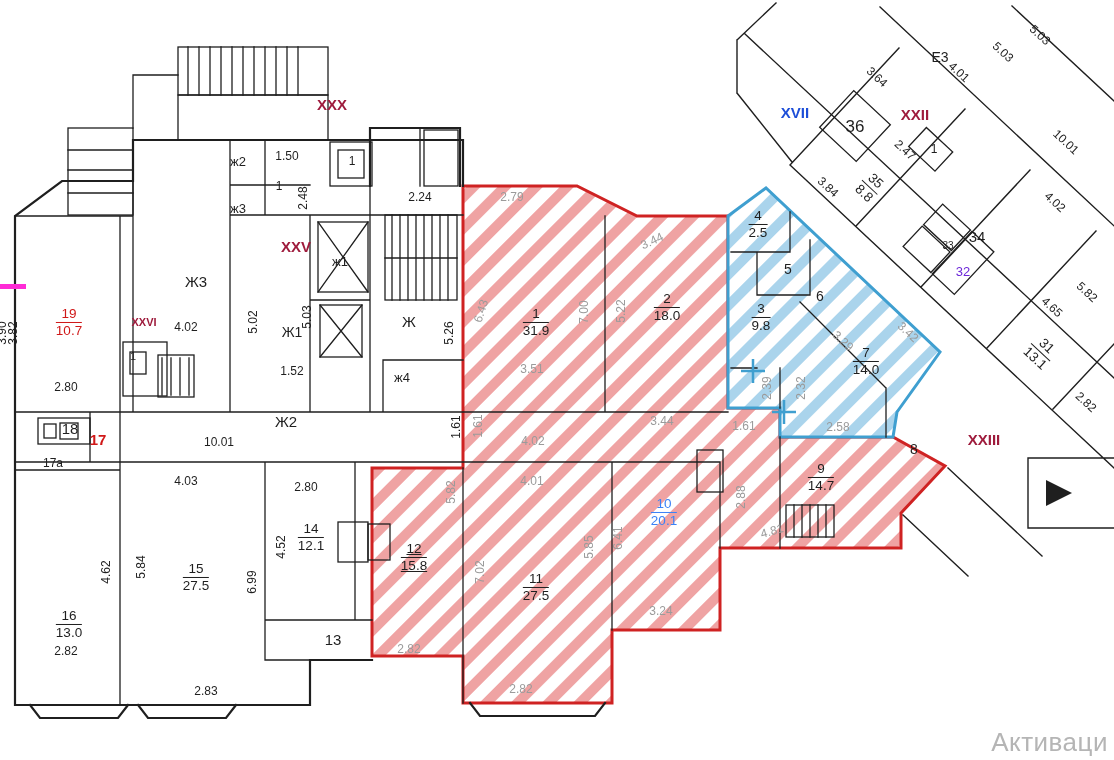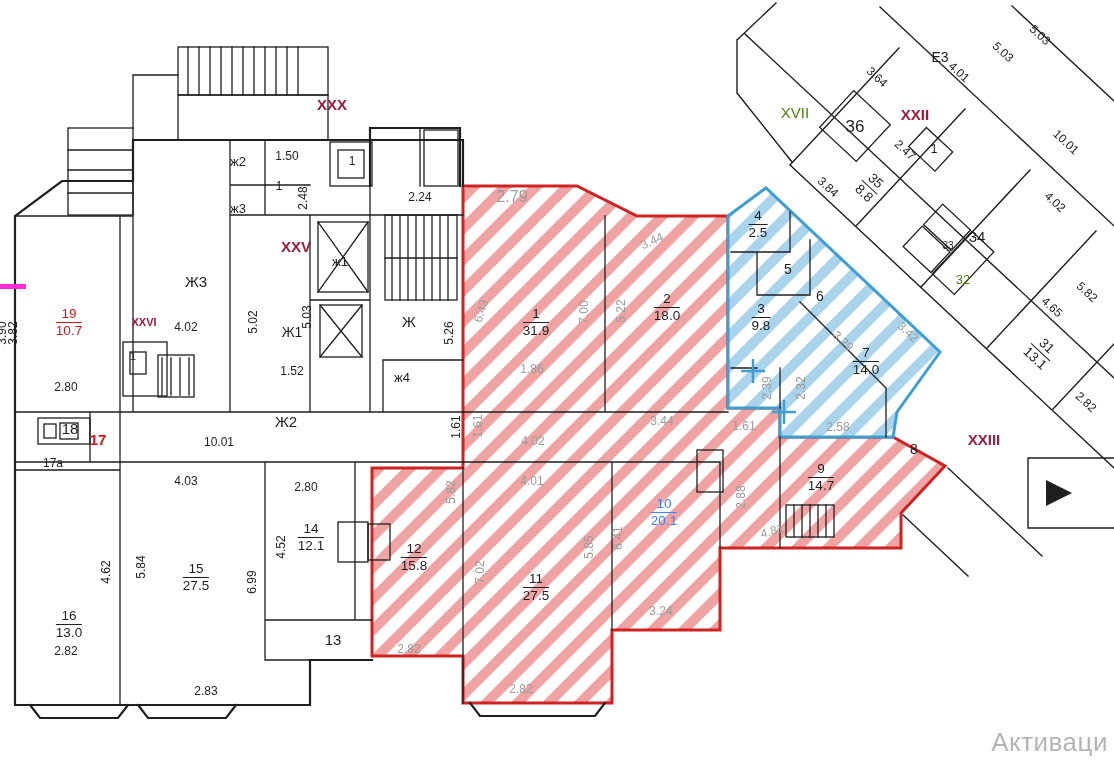--- a/index.html
+++ b/index.html
@@ -134,41 +134,41 @@
 
     <rect x="0" y="284" width="26" height="5" style="fill:var(--magenta,#ff2bd6)"></rect>
   </svg>
 
   <div id="label-layer">
       <div class="lbl" style="left: 332px; top: 104px; font-size: 15px; color: rgb(158, 27, 60); font-weight: bold; transform: translate(-50%, -50%) rotate(0deg);">XXX</div>
       <div class="lbl" style="left: 296px; top: 246px; font-size: 15px; color: rgb(158, 27, 60); font-weight: bold; transform: translate(-50%, -50%) rotate(0deg);">XXV</div>
       <div class="lbl" style="left: 144px; top: 322px; font-size: 11px; color: rgb(158, 27, 60); font-weight: bold; transform: translate(-50%, -50%) rotate(0deg);">XXVI</div>
       <div class="lbl" style="left: 915px; top: 114px; font-size: 15px; color: rgb(158, 27, 60); font-weight: bold; transform: translate(-50%, -50%) rotate(0deg);">XXII</div>
       <div class="lbl" style="left: 984px; top: 439px; font-size: 15px; color: rgb(158, 27, 60); font-weight: bold; transform: translate(-50%, -50%) rotate(0deg);">XXIII</div>
-      <div class="lbl" style="left: 795px; top: 112px; font-size: 15px; color: #4d7c0f; font-weight: normal; transform: translate(-50%, -50%) rotate(0deg);">XVII</div>
+      <div class="lbl" style="left: 795px; top: 112px; font-size: 15px; color: #1d4ed8; font-weight: bold; transform: translate(-50%, -50%) rotate(0deg);">XVII</div>
       <div class="lbl" style="left: 196px; top: 281px; font-size: 15px; color: rgb(31, 31, 31); transform: translate(-50%, -50%) rotate(0deg);">Ж3</div>
       <div class="lbl" style="left: 286px; top: 421px; font-size: 15px; color: rgb(31, 31, 31); transform: translate(-50%, -50%) rotate(0deg);">Ж2</div>
       <div class="lbl" style="left: 292px; top: 332px; font-size: 14px; color: rgb(31, 31, 31); transform: translate(-50%, -50%) rotate(0deg);">Ж1</div>
       <div class="lbl" style="left: 409px; top: 321px; font-size: 15px; color: rgb(31, 31, 31); transform: translate(-50%, -50%) rotate(0deg);">Ж</div>
       <div class="lbl" style="left: 340px; top: 261px; font-size: 13px; color: rgb(31, 31, 31); transform: translate(-50%, -50%) rotate(0deg);">ж1</div>
       <div class="lbl" style="left: 238px; top: 161px; font-size: 13px; color: rgb(31, 31, 31); transform: translate(-50%, -50%) rotate(0deg);">ж2</div>
       <div class="lbl" style="left: 238px; top: 208px; font-size: 13px; color: rgb(31, 31, 31); transform: translate(-50%, -50%) rotate(0deg);">ж3</div>
       <div class="lbl" style="left: 402px; top: 377px; font-size: 13px; color: rgb(31, 31, 31); transform: translate(-50%, -50%) rotate(0deg);">ж4</div>
       <div class="lbl" style="left: 279px; top: 186px; font-size: 12px; color: rgb(31, 31, 31); transform: translate(-50%, -50%) rotate(0deg);">1</div>
       <div class="lbl" style="left: 352px; top: 161px; font-size: 12px; color: rgb(31, 31, 31); transform: translate(-50%, -50%) rotate(0deg);">1</div>
       <div class="lbl" style="left: 133px; top: 356px; font-size: 11px; color: rgb(31, 31, 31); transform: translate(-50%, -50%) rotate(0deg);">1</div>
       <div class="lbl" style="left: 934px; top: 149px; font-size: 12px; color: rgb(31, 31, 31); transform: translate(-50%, -50%) rotate(0deg);">1</div>
       <div class="lbl" style="left: 788px; top: 269px; font-size: 14px; color: rgb(31, 31, 31); transform: translate(-50%, -50%) rotate(0deg);">5</div>
       <div class="lbl" style="left: 820px; top: 296px; font-size: 14px; color: rgb(31, 31, 31); transform: translate(-50%, -50%) rotate(0deg);">6</div>
       <div class="lbl" style="left: 914px; top: 449px; font-size: 14px; color: rgb(31, 31, 31); transform: translate(-50%, -50%) rotate(0deg);">8</div>
       <div class="lbl" style="left: 333px; top: 639px; font-size: 15px; color: rgb(31, 31, 31); transform: translate(-50%, -50%) rotate(0deg);">13</div>
       <div class="lbl" style="left: 855px; top: 126px; font-size: 17px; color: rgb(31, 31, 31); transform: translate(-50%, -50%) rotate(0deg);">36</div>
       <div class="lbl" style="left: 977px; top: 236px; font-size: 15px; color: rgb(31, 31, 31); transform: translate(-50%, -50%) rotate(0deg);">34</div>
       <div class="lbl" style="left: 948px; top: 246px; font-size: 10px; color: rgb(31, 31, 31); transform: translate(-50%, -50%) rotate(0deg);">33</div>
-      <div class="lbl" style="left: 963px; top: 271px; font-size: 13px; color: #4d7c0f; transform: translate(-50%, -50%) rotate(0deg); margin-top: 8px;">32</div>
+      <div class="lbl" style="left: 963px; top: 271px; font-size: 13px; color: #6d28d9; transform: translate(-50%, -50%) rotate(0deg);">32</div>
       <div class="lbl" style="left: 70px; top: 428px; font-size: 15px; color: rgb(31, 31, 31); transform: translate(-50%, -50%) rotate(0deg);">18</div>
       <div class="lbl" style="left: 53px; top: 463px; font-size: 12px; color: rgb(31, 31, 31); transform: translate(-50%, -50%) rotate(0deg);">17а</div>
       <div class="lbl" style="left: 98px; top: 439px; font-size: 15px; color: rgb(208, 24, 24); font-weight: bold; transform: translate(-50%, -50%) rotate(0deg);">17</div>
       <div class="lbl" style="left: 940px; top: 57px; font-size: 14px; color: rgb(31, 31, 31); transform: translate(-50%, -50%) rotate(0deg);">Е3</div>
       <div class="lbl" style="left: 287px; top: 156px; font-size: 12px; color: rgb(31, 31, 31); transform: translate(-50%, -50%) rotate(0deg);">1.50</div>
       <div class="lbl" style="left: 303px; top: 198px; font-size: 12px; color: rgb(31, 31, 31); transform: translate(-50%, -50%) rotate(-90deg);">2.48</div>
       <div class="lbl" style="left: 420px; top: 197px; font-size: 12px; color: rgb(31, 31, 31); transform: translate(-50%, -50%) rotate(0deg);">2.24</div>
       <div class="lbl" style="left: 307px; top: 317px; font-size: 12px; color: rgb(31, 31, 31); transform: translate(-50%, -50%) rotate(-90deg);">5.03</div>
       <div class="lbl" style="left: 253px; top: 322px; font-size: 12px; color: rgb(31, 31, 31); transform: translate(-50%, -50%) rotate(-90deg);">5.02</div>
       <div class="lbl" style="left: 449px; top: 333px; font-size: 12px; color: rgb(31, 31, 31); transform: translate(-50%, -50%) rotate(-90deg);">5.26</div>
@@ -191,26 +191,26 @@
       <div class="lbl" style="left: 959px; top: 72px; font-size: 12px; color: rgb(31, 31, 31); transform: translate(-50%, -50%) rotate(43deg);">4.01</div>
       <div class="lbl" style="left: 1003px; top: 52px; font-size: 12px; color: rgb(31, 31, 31); transform: translate(-50%, -50%) rotate(43deg);">5.03</div>
       <div class="lbl" style="left: 1040px; top: 35px; font-size: 12px; color: rgb(31, 31, 31); transform: translate(-50%, -50%) rotate(43deg);">5.03</div>
       <div class="lbl" style="left: 905px; top: 150px; font-size: 12px; color: rgb(31, 31, 31); transform: translate(-50%, -50%) rotate(43deg);">2.47</div>
       <div class="lbl" style="left: 828px; top: 187px; font-size: 12px; color: rgb(31, 31, 31); transform: translate(-50%, -50%) rotate(43deg);">3.84</div>
       <div class="lbl" style="left: 1066px; top: 142px; font-size: 12px; color: rgb(31, 31, 31); transform: translate(-50%, -50%) rotate(43deg);">10.01</div>
       <div class="lbl" style="left: 1055px; top: 202px; font-size: 12px; color: rgb(31, 31, 31); transform: translate(-50%, -50%) rotate(43deg);">4.02</div>
       <div class="lbl" style="left: 1087px; top: 292px; font-size: 12px; color: rgb(31, 31, 31); transform: translate(-50%, -50%) rotate(43deg);">5.82</div>
       <div class="lbl" style="left: 1052px; top: 307px; font-size: 12px; color: rgb(31, 31, 31); transform: translate(-50%, -50%) rotate(43deg);">4.65</div>
       <div class="lbl" style="left: 1086px; top: 402px; font-size: 12px; color: rgb(31, 31, 31); transform: translate(-50%, -50%) rotate(43deg);">2.82</div>
-      <div class="lbl" style="left: 512px; top: 197px; font-size: 16px; color: rgb(155, 155, 155); transform: translate(-50%, -50%) rotate(0deg);">2.79</div>
+      <div class="lbl" style="left: 512px; top: 197px; font-size: 12px; color: rgb(155, 155, 155); transform: translate(-50%, -50%) rotate(0deg);">2.79</div>
       <div class="lbl" style="left: 652px; top: 241px; font-size: 12px; color: rgb(155, 155, 155); transform: translate(-50%, -50%) rotate(-25deg);">3.44</div>
       <div class="lbl" style="left: 481px; top: 311px; font-size: 12px; color: rgb(155, 155, 155); transform: translate(-50%, -50%) rotate(-72deg);">6.43</div>
       <div class="lbl" style="left: 584px; top: 312px; font-size: 12px; color: rgb(155, 155, 155); transform: translate(-50%, -50%) rotate(-90deg);">7.00</div>
       <div class="lbl" style="left: 621px; top: 311px; font-size: 12px; color: rgb(155, 155, 155); transform: translate(-50%, -50%) rotate(-90deg);">5.22</div>
-      <div class="lbl" style="left: 532px; top: 369px; font-size: 12px; color: rgb(155, 155, 155); transform: translate(-50%, -50%) rotate(0deg);">1.86</div>
+      <div class="lbl" style="left: 532px; top: 369px; font-size: 12px; color: rgb(155, 155, 155); transform: translate(-50%, -50%) rotate(0deg);">3.51</div>
       <div class="lbl" style="left: 533px; top: 441px; font-size: 12px; color: rgb(155, 155, 155); transform: translate(-50%, -50%) rotate(0deg);">4.02</div>
       <div class="lbl" style="left: 478px; top: 426px; font-size: 12px; color: rgb(155, 155, 155); transform: translate(-50%, -50%) rotate(-90deg);">1.61</div>
       <div class="lbl" style="left: 662px; top: 421px; font-size: 12px; color: rgb(155, 155, 155); transform: translate(-50%, -50%) rotate(0deg);">3.44</div>
       <div class="lbl" style="left: 744px; top: 426px; font-size: 12px; color: rgb(155, 155, 155); transform: translate(-50%, -50%) rotate(0deg);">1.61</div>
       <div class="lbl" style="left: 532px; top: 481px; font-size: 12px; color: rgb(155, 155, 155); transform: translate(-50%, -50%) rotate(0deg);">4.01</div>
       <div class="lbl" style="left: 451px; top: 492px; font-size: 12px; color: rgb(155, 155, 155); transform: translate(-50%, -50%) rotate(-90deg);">5.82</div>
       <div class="lbl" style="left: 480px; top: 572px; font-size: 12px; color: rgb(155, 155, 155); transform: translate(-50%, -50%) rotate(-90deg);">7.02</div>
       <div class="lbl" style="left: 589px; top: 547px; font-size: 12px; color: rgb(155, 155, 155); transform: translate(-50%, -50%) rotate(-90deg);">5.85</div>
       <div class="lbl" style="left: 618px; top: 538px; font-size: 12px; color: rgb(155, 155, 155); transform: translate(-50%, -50%) rotate(-90deg);">6.41</div>
       <div class="lbl" style="left: 661px; top: 611px; font-size: 12px; color: rgb(155, 155, 155); transform: translate(-50%, -50%) rotate(0deg);">3.24</div>
@@ -248,21 +248,21 @@
         <div class="bot">14.7</div>
       </div>
       <div class="frac" style="left: 664px; top: 512px; color: #3b82f6; transform: translate(-50%, -50%) rotate(0deg);">
         <div class="top">10</div>
         <div class="bot">20.1</div>
       </div>
       <div class="frac" style="left: 536px; top: 587px; color: rgb(31, 31, 31); transform: translate(-50%, -50%) rotate(0deg);">
         <div class="top">11</div>
         <div class="bot">27.5</div>
       </div>
-      <div class="frac" style="left: 414px; top: 557px; color: rgb(31, 31, 31); transform: translate(-50%, -50%) rotate(0deg);">
+      <div class="frac" style="left: 414px; top: 557px; color: rgb(31, 31, 31); transform: translate(-50%, -50%) rotate(0deg); text-decoration: underline;">
         <div class="top">12</div>
         <div class="bot">15.8</div>
       </div>
       <div class="frac" style="left: 311px; top: 537px; color: rgb(31, 31, 31); transform: translate(-50%, -50%) rotate(0deg);">
         <div class="top">14</div>
         <div class="bot">12.1</div>
       </div>
       <div class="frac" style="left: 196px; top: 577px; color: rgb(31, 31, 31); transform: translate(-50%, -50%) rotate(0deg);">
         <div class="top">15</div>
         <div class="bot">27.5</div>

